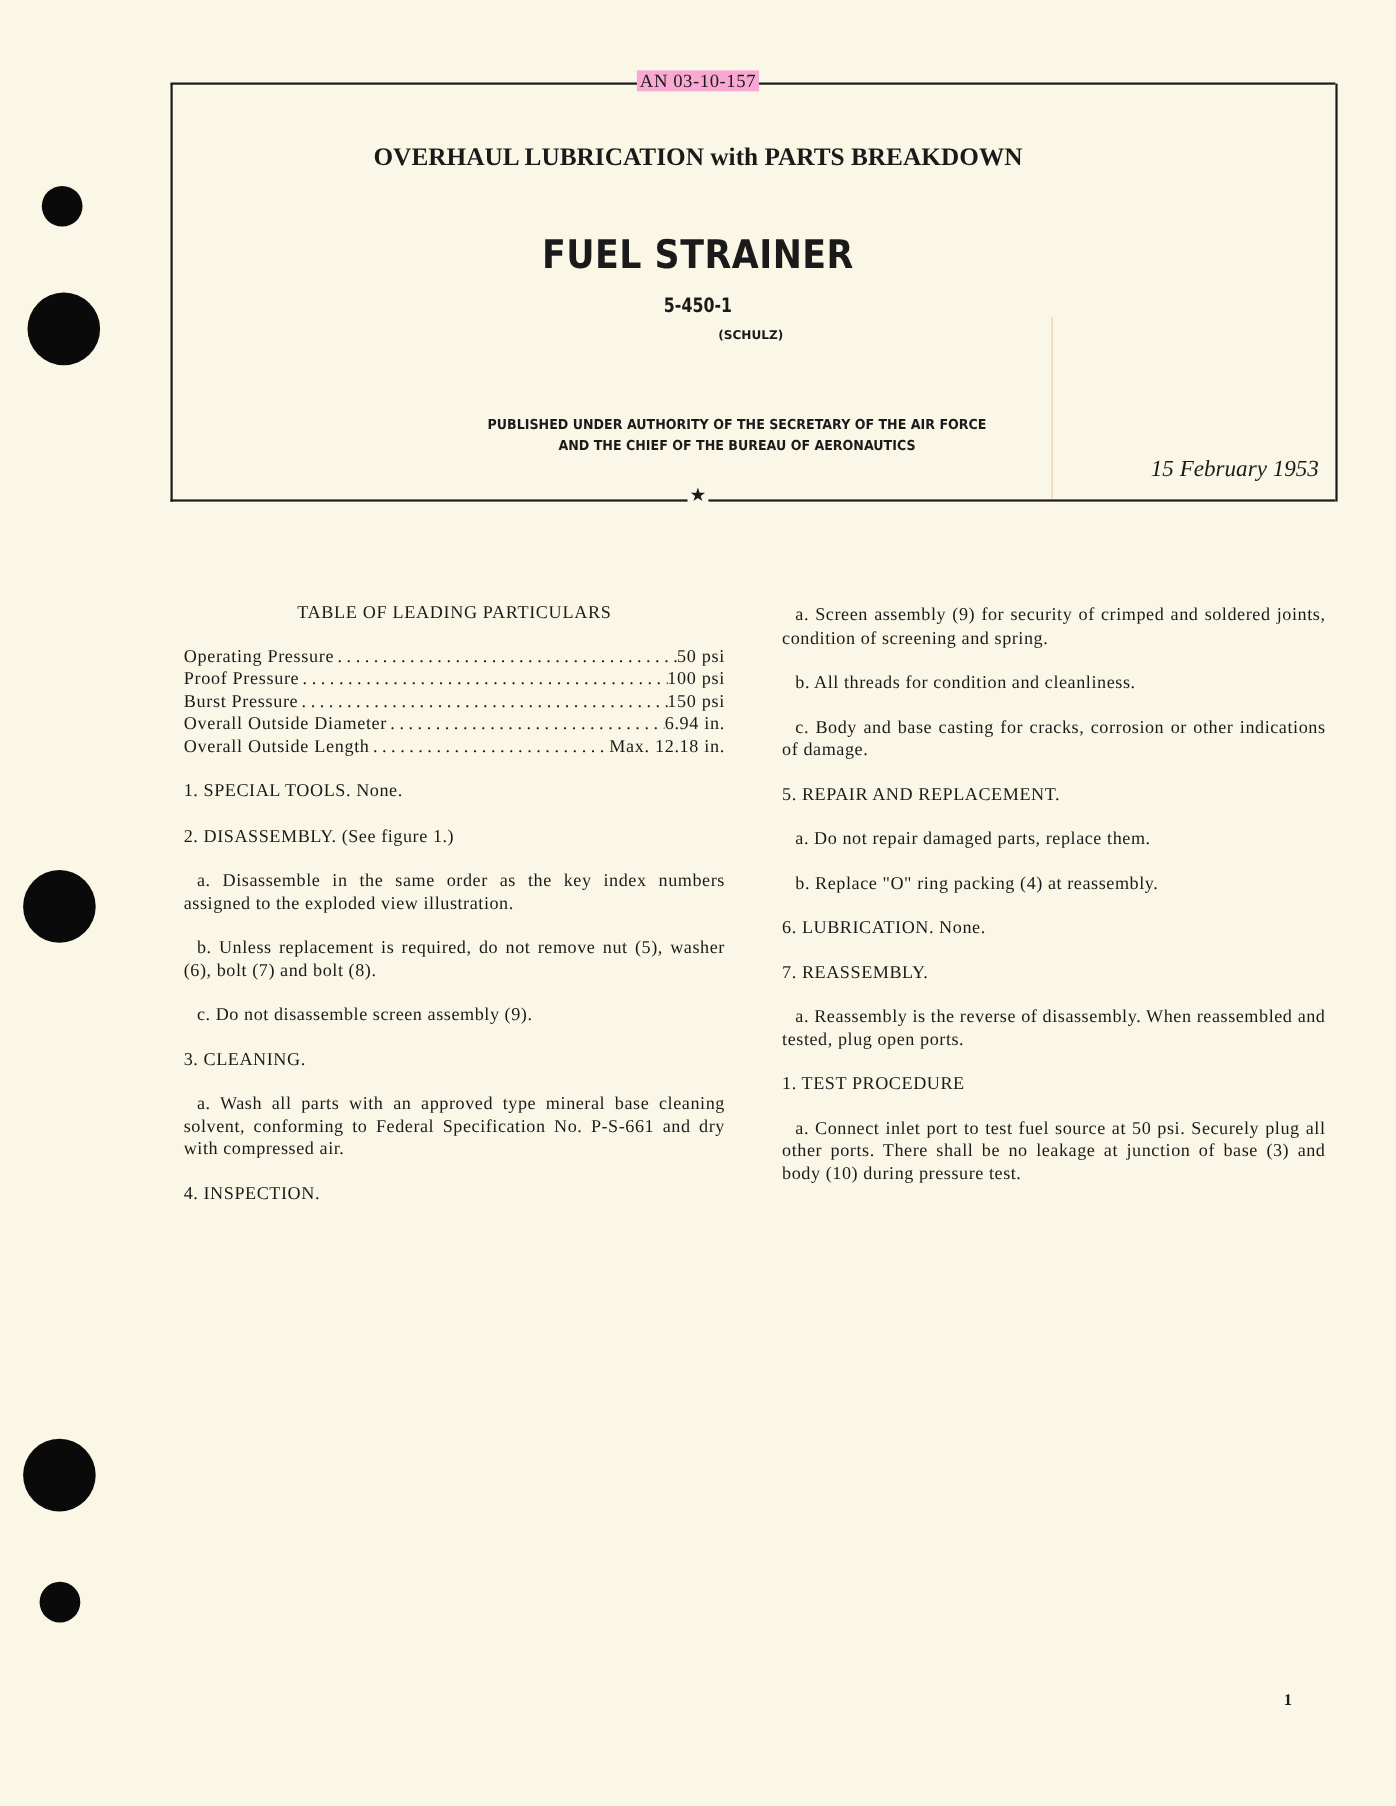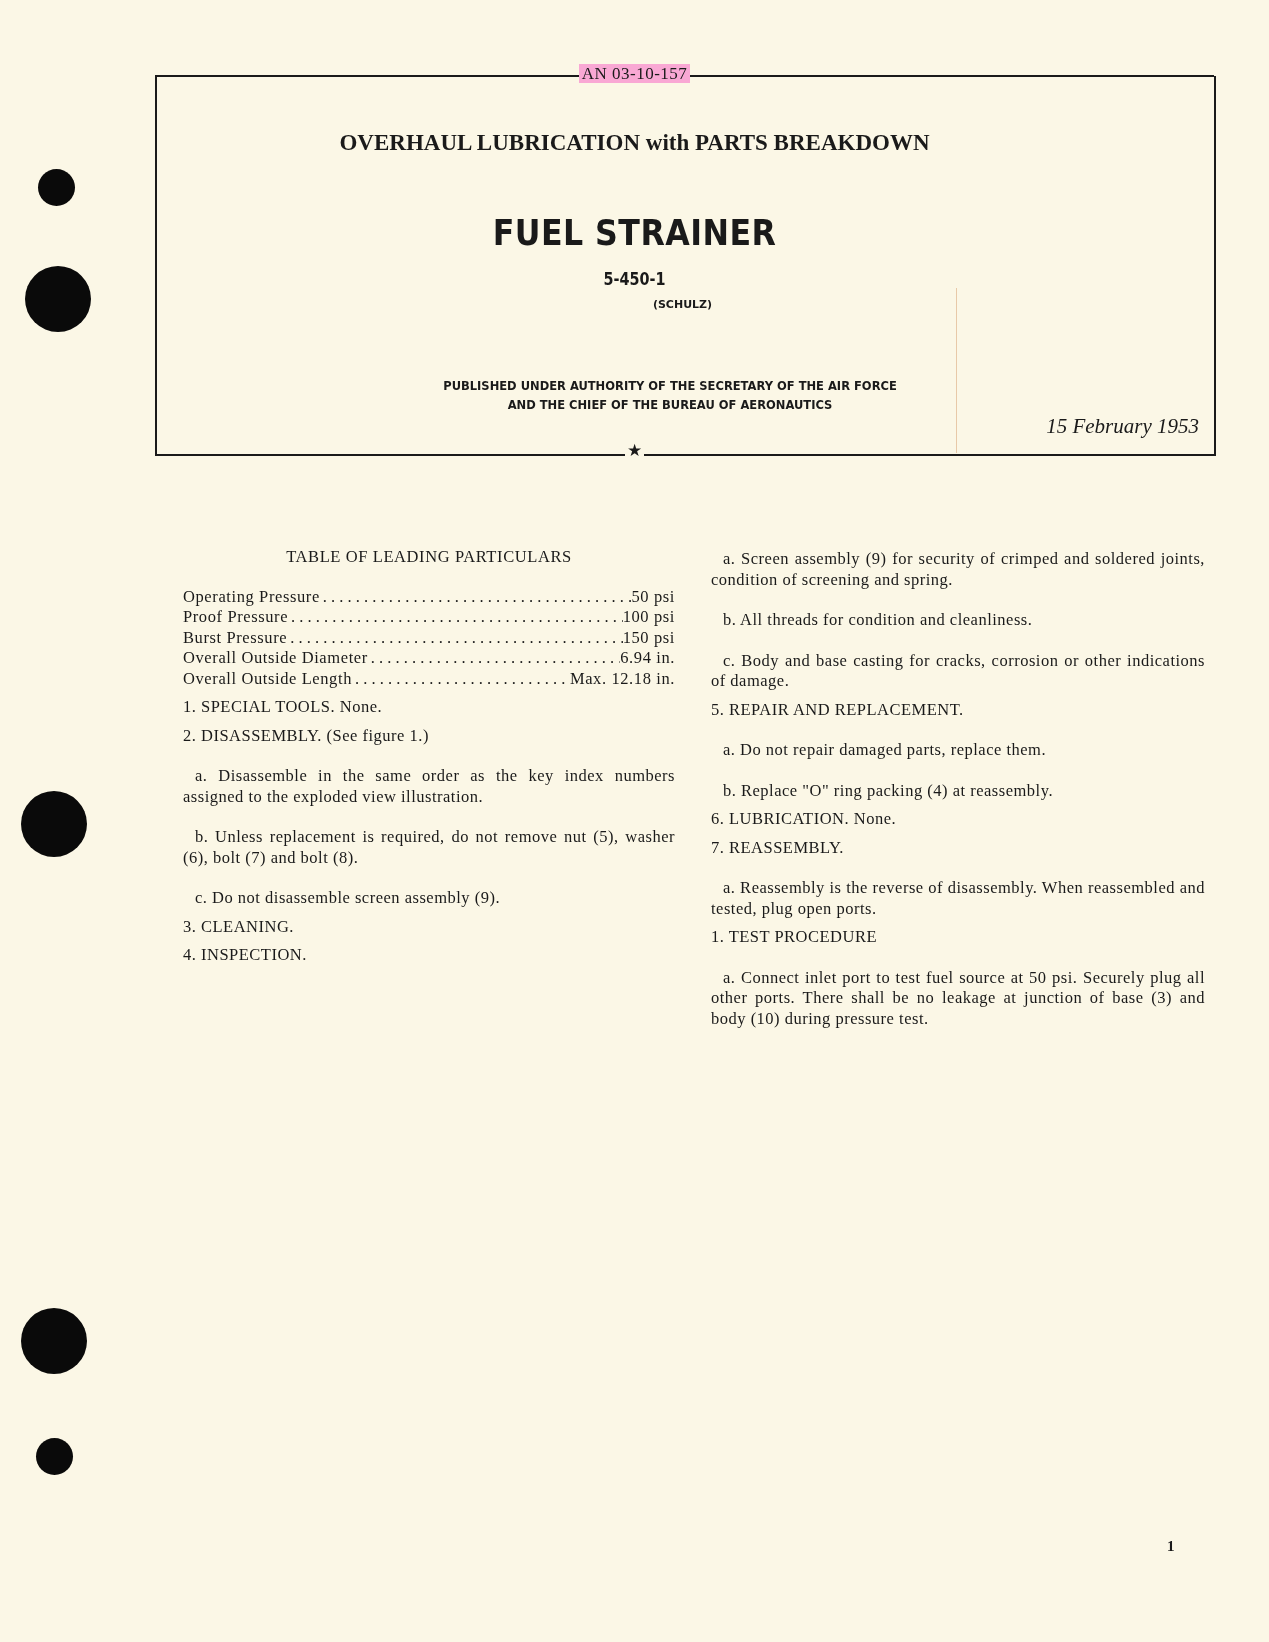--- a/index.html
+++ b/index.html
@@ -51,29 +51,29 @@
     font-family: "Liberation Serif", serif; font-style: italic; font-size: 21px;
   }
   .faint-line { position: absolute; left: 956px; top: 288px; width: 1px; height: 165px; background: #e8c9a8; }
   .star {
     position: absolute; top: 442px; left: 0; width: 100%; text-align: center;
     font-size: 17px; line-height: 17px;
   }
   .star span { background: #fbf7e6; padding: 0 2px; }
 
   .col { position: absolute; font-family: "Liberation Serif", serif; font-size: 16.5px; line-height: 20.5px; }
-  .col-left { left: 183px; top: 547px; width: 492px; }
+  .col-left { left: 167px; top: 547px; width: 492px; }
   .col-right { left: 711px; top: 549px; width: 494px; }
   .tlp-title { text-align: center; margin: 0 0 19px 0; letter-spacing: 0.6px; font-size: 16.5px; }
   .part-row { display: flex; letter-spacing: 0.6px; }
   .part-row .lbl { white-space: nowrap; }
   .part-row .dots { flex: 1; overflow: hidden; white-space: nowrap; letter-spacing: 3.5px; padding: 0 3px; }
   .part-row .dots::before { content: ". . . . . . . . . . . . . . . . . . . . . . . . . . . . . . . . . . . . . . . . . . . . . . . ."; letter-spacing: 0; }
   .part-row .val { white-space: nowrap; }
-  .section { margin-top: 8px; letter-spacing: 0.5px; }
+  .section { margin-top: 20px; letter-spacing: 0.5px; }
   .para { margin-top: 20px; text-align: justify; text-indent: 12px; letter-spacing: 0.5px; }
   .para.no-gap-top { margin-top: 0; }
   .page-num { position: absolute; left: 1167px; top: 1538px; font-family: "Liberation Serif", serif; font-weight: bold; font-size: 15px; }
 </style>
 </head>
 <body>
 
 <div class="hole" style="left:38px;top:169px;width:37px;height:37px;"></div>
 <div class="hole" style="left:25px;top:266px;width:66px;height:66px;"></div>
 <div class="hole" style="left:21px;top:791px;width:66px;height:66px;"></div>
@@ -125,20 +125,21 @@
         <span class="val">Max. 12.18 in.</span>
       </div>
   </div>
 
   <div class="section">1. SPECIAL TOOLS. None.</div>
   <div class="section">2. DISASSEMBLY. (See figure 1.)</div>
   <div class="para">a. Disassemble in the same order as the key index numbers assigned to the exploded view illustration.</div>
   <div class="para">b. Unless replacement is required, do not remove nut (5), washer (6), bolt (7) and bolt (8).</div>
   <div class="para">c. Do not disassemble screen assembly (9).</div>
   <div class="section">3. CLEANING.</div>
+  <div class="para">a. Wash all parts with an approved type mineral base cleaning solvent, conforming to Federal Specification No. P-S-661 and dry with compressed air.</div>
   <div class="section">4. INSPECTION.</div>
 </div>
 
 <div class="col col-right">
   <div class="para no-gap-top">a. Screen assembly (9) for security of crimped and soldered joints, condition of screening and spring.</div>
   <div class="para">b. All threads for condition and cleanliness.</div>
   <div class="para">c. Body and base casting for cracks, corrosion or other indications of damage.</div>
   <div class="section">5. REPAIR AND REPLACEMENT.</div>
   <div class="para">a. Do not repair damaged parts, replace them.</div>
   <div class="para">b. Replace "O" ring packing (4) at reassembly.</div>

